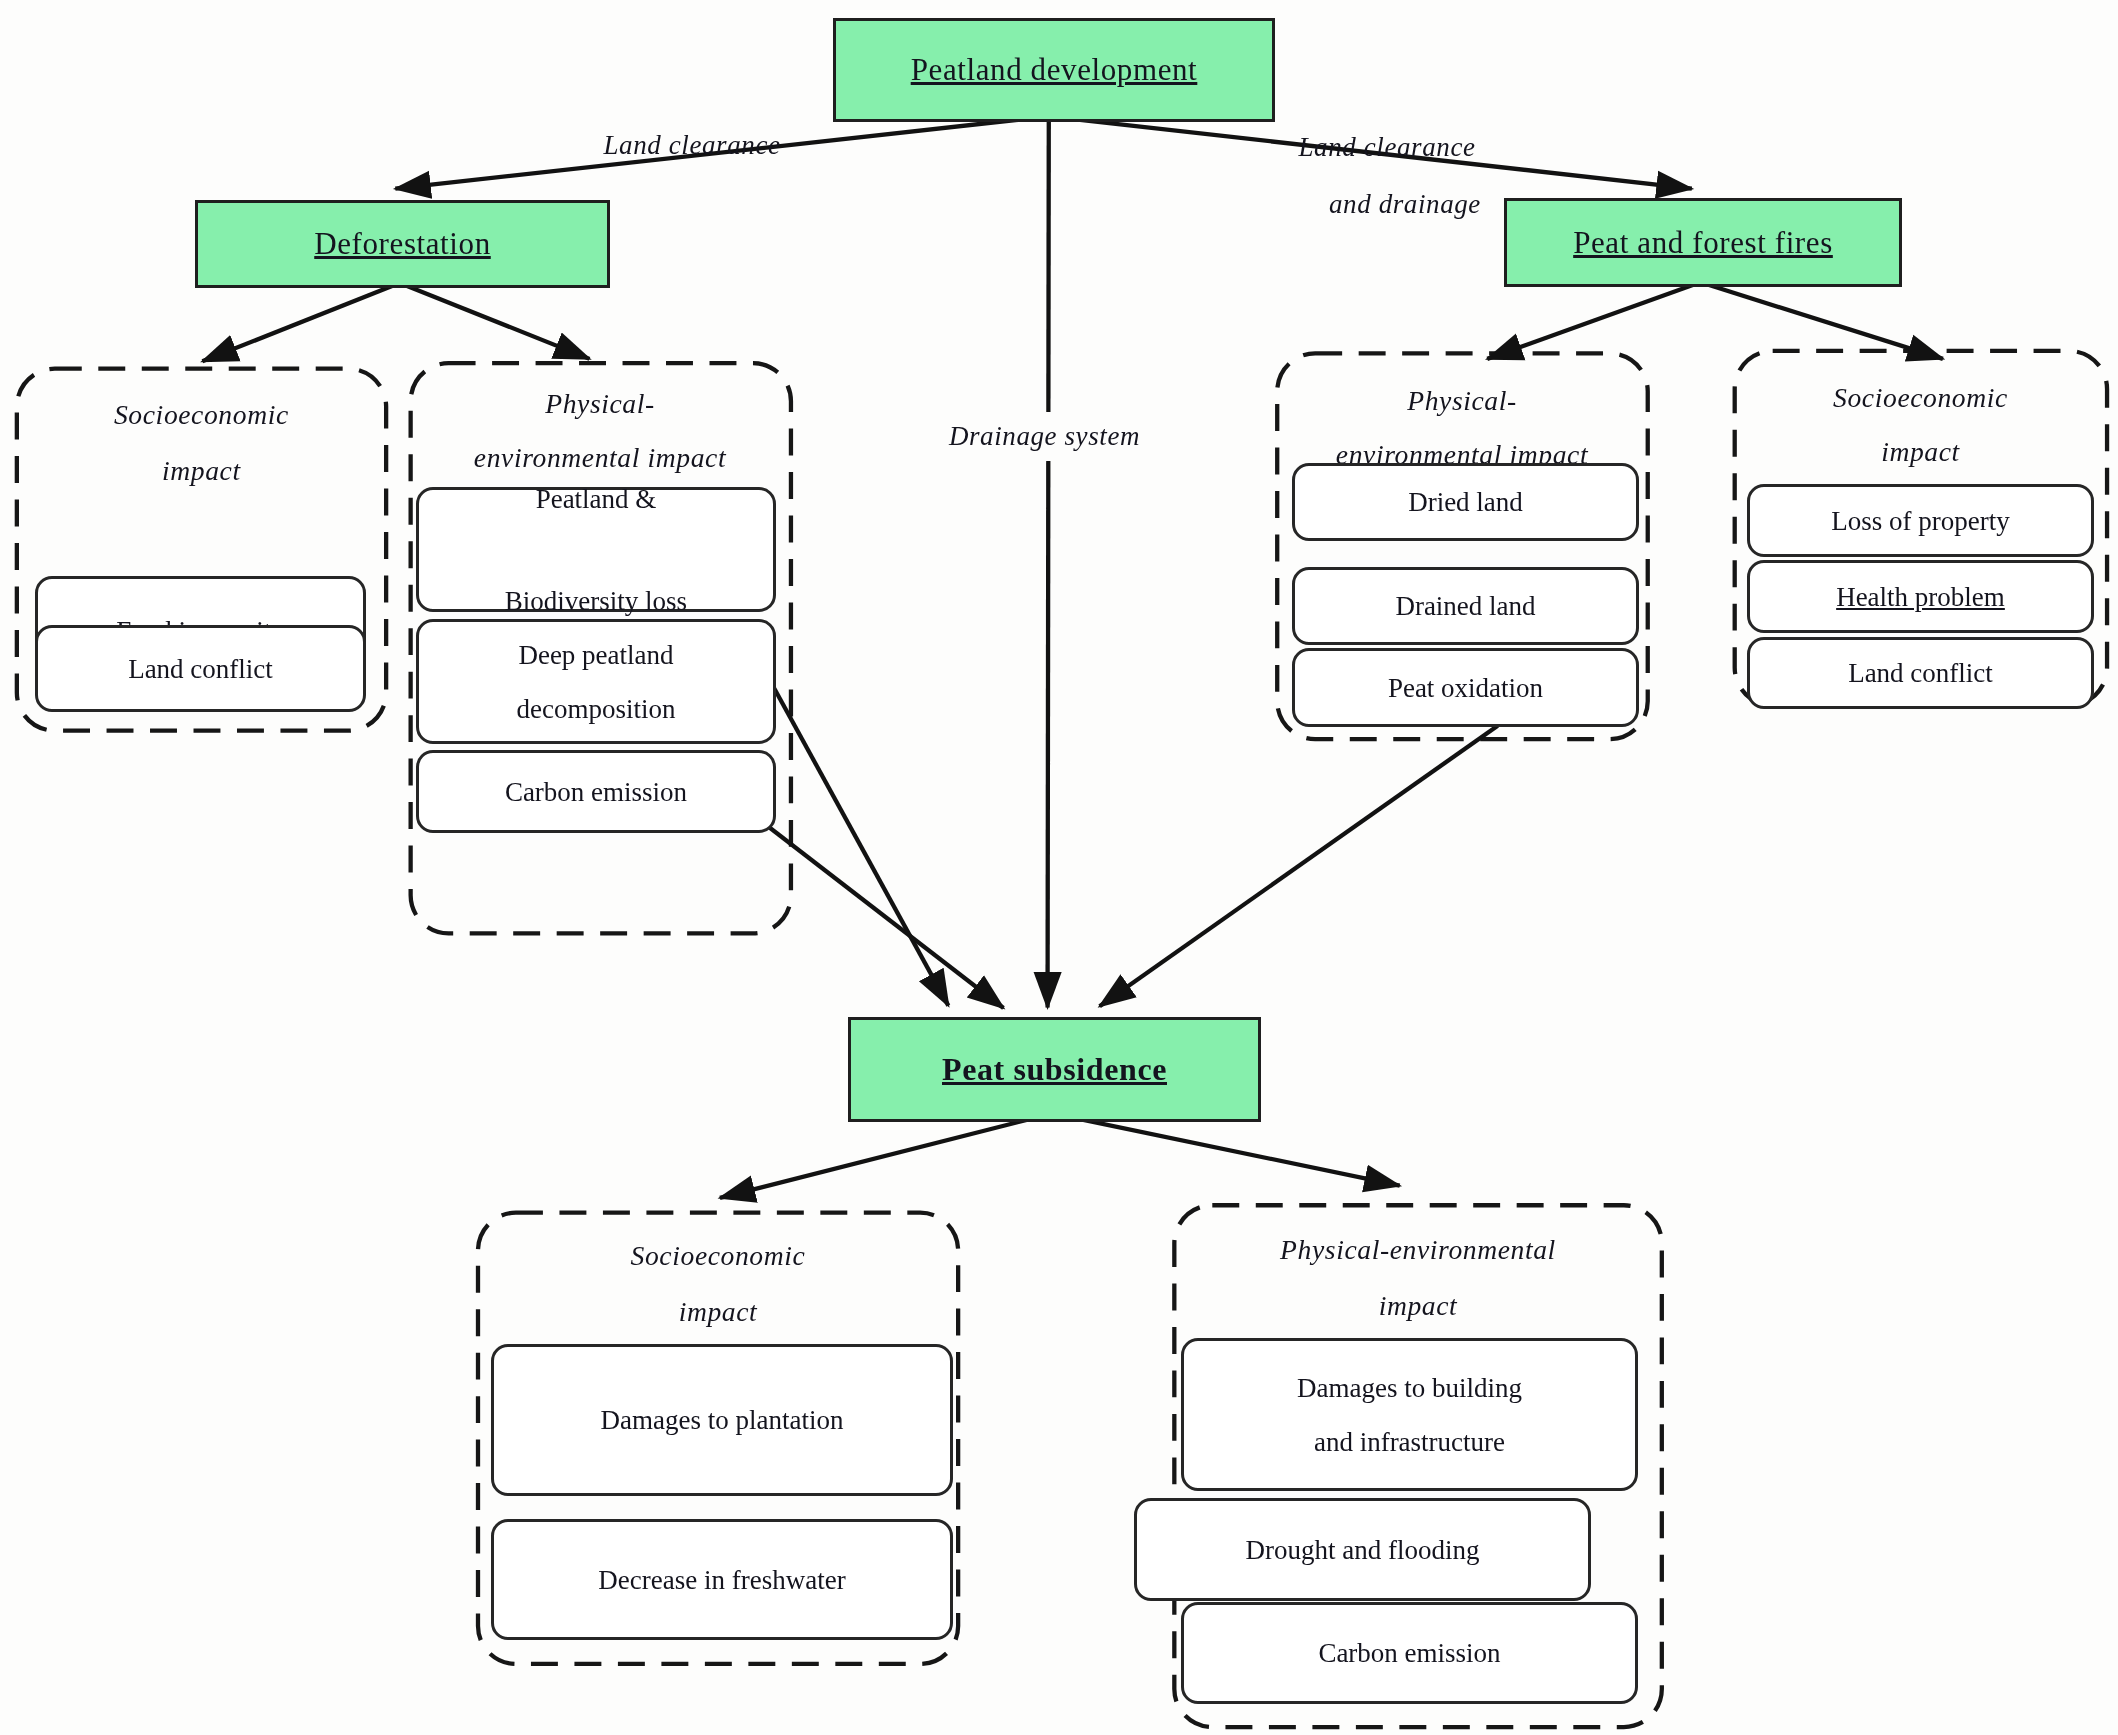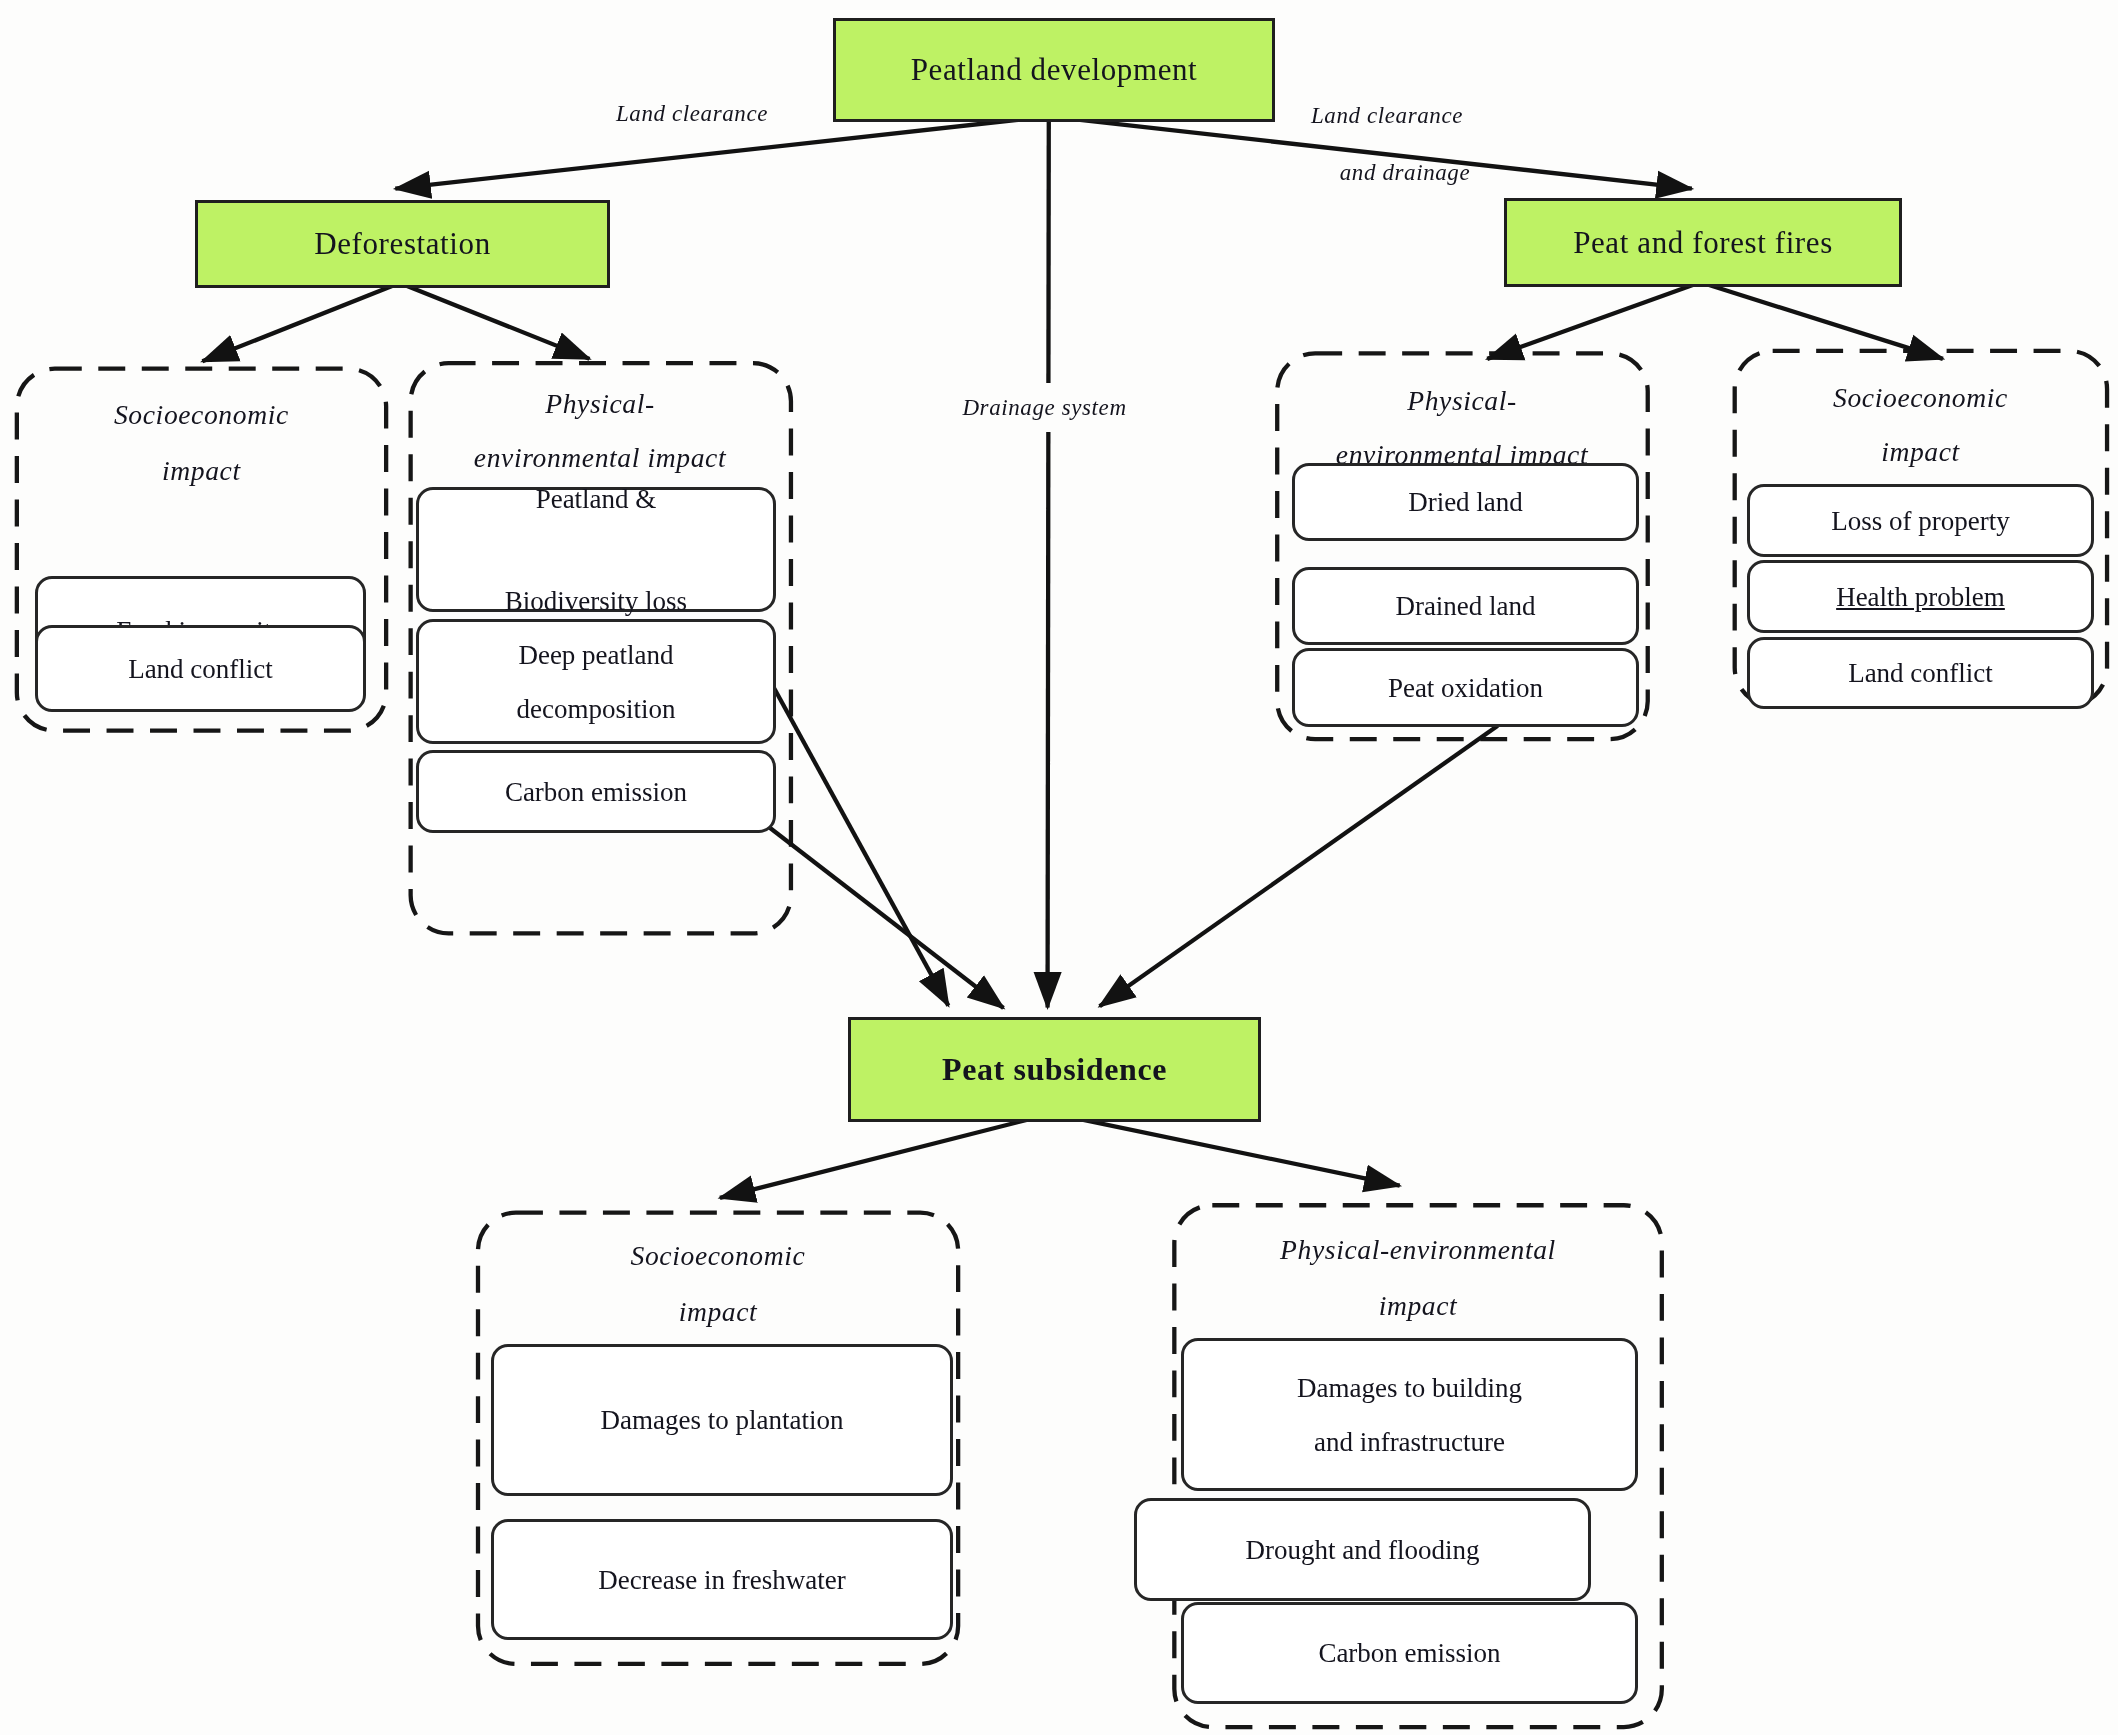--- a/index.html
+++ b/index.html
@@ -2,37 +2,38 @@
 <html style="font-size:9.8px"><head>
 <meta charset="utf-8">
 <style>
   html,body{margin:0;padding:0;background:#ffffff;}
   #stage{
     position:relative;width:2119px;height:1735px;background:#fdfdfc;
     font-family:"Liberation Serif","DejaVu Serif",serif;color:#14141e;overflow:hidden;
   }
   #arrow-layer{position:absolute;left:0;top:0;z-index:1;}
   .node{
-    position:absolute;z-index:2;background:#bef264;border:3.7px solid #1f1f1f;
+    position:absolute;z-index:2;background:#86efac;border:3.7px solid #1f1f1f;
     display:flex;align-items:center;justify-content:center;text-align:left;
-    font-size:31px;letter-spacing:0.6px;
+    font-size:31px;letter-spacing:0.6px;text-decoration:underline;
   }
   .node.bold{font-weight:bold;font-size:32px;}
   .gtitle{
     position:absolute;z-index:2;text-align:center;font-style:italic;font-size:27.6px;
     letter-spacing:0.6px;
   }
   .item{
     position:absolute;z-index:2;background:#ffffff;border:3.1px solid #262626;border-radius:17px;
     display:flex;flex-direction:column;align-items:center;justify-content:center;
     text-align:center;font-size:27px;line-height:54px;
   }
   .elabel{
-    position:absolute;z-index:3;text-align:center;font-style:italic;font-size:23px;
+    position:absolute;z-index:3;text-align:center;font-style:italic;font-size:27px;
     letter-spacing:0.6px;
+    margin-top:29px;
   }
   .elabel.masked{background:#fdfdfc;}
   
   #n-dev  {left:833px;top:18.4px;  width:436px;height:98px;}
   #n-def  {left:195px; top:200px; width:409px;height:82px;}
   #n-fire {left:1504px;top:198px; width:392px;height:83px;}
   #n-sub  {left:848px;top:1017px;width:407px;height:99px;}
   
   #tA{left:18.4px;  top:387px; width:366px;line-height:56px;}
   #tB{left:413px; top:377px; width:374px;line-height:54px;}

